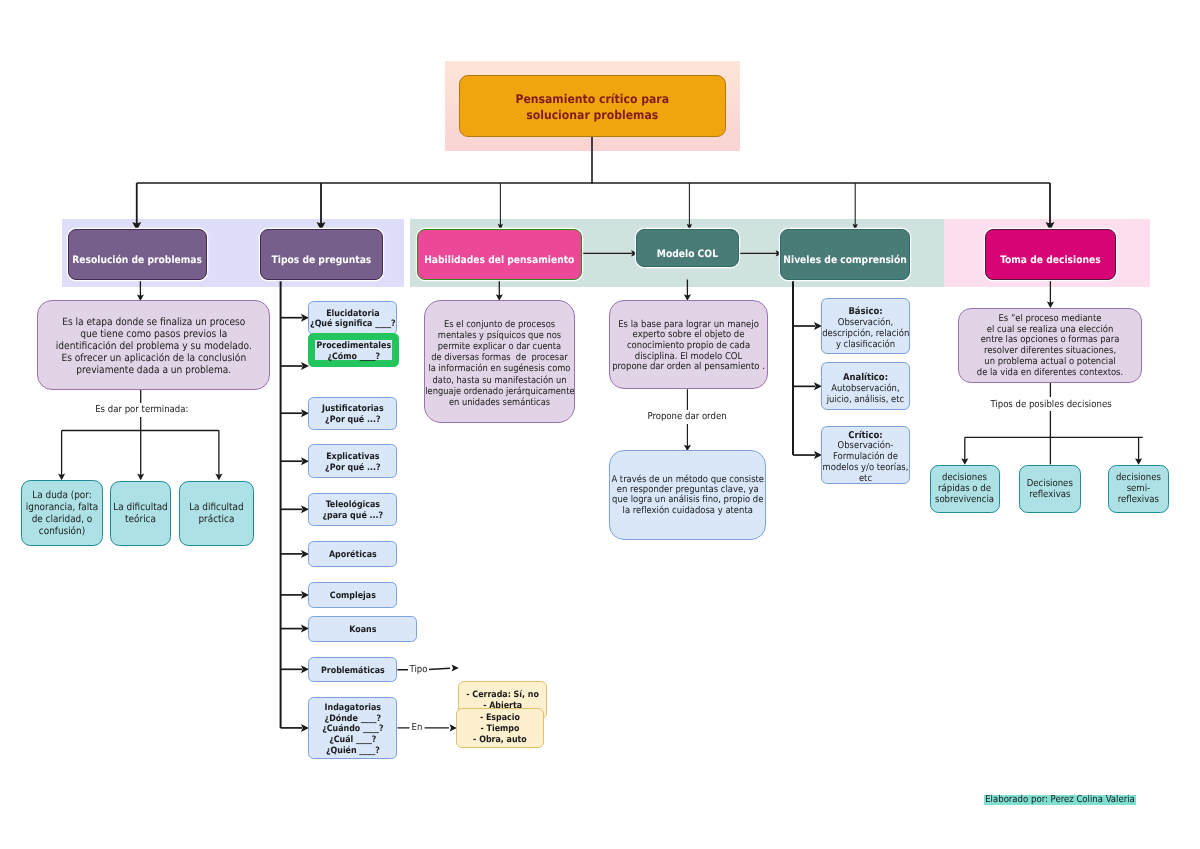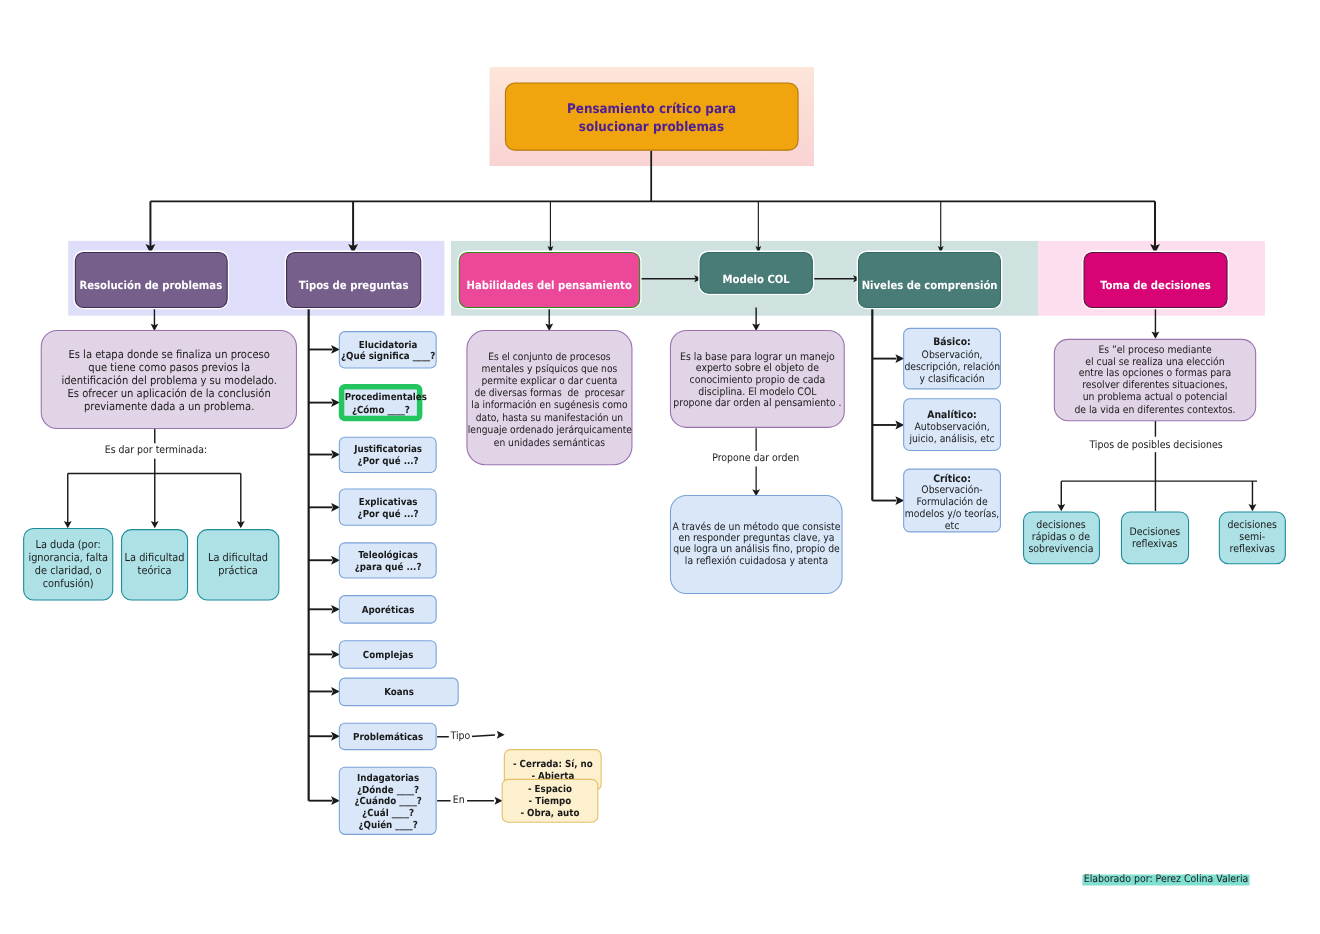--- a/index.html
+++ b/index.html
@@ -10,21 +10,21 @@
        text-rendering:geometricPrecision;}
   #stage{position:relative;width:1200px;height:849px;background:#ffffff;}
   .band{position:absolute;z-index:1;}
   svg.wires{position:absolute;left:0;top:0;width:1200px;height:849px;z-index:2;}
   .node{position:absolute;z-index:3;box-sizing:border-box;display:flex;
         align-items:center;justify-content:center;text-align:center;}
   .node .tx{display:block;width:100%;white-space:pre;}
   .lbl{position:absolute;z-index:4;white-space:nowrap;font-size:9.5px;
        line-height:11px;text-align:center;background:#ffffff;padding:1.5px 2px;}
   .hdr{font-weight:bold;color:#ffffff;font-size:10.2px;line-height:12px;padding-top:13px;}
-  .ttl{font-weight:bold;color:#4c1d95;font-size:12.1px;line-height:15.2px;padding-top:3px;}
+  .ttl{font-weight:bold;color:#7f1d1d;font-size:12.1px;line-height:15.2px;padding-top:3px;}
   .t-resol{font-size:10.1px;line-height:12.05px;padding-top:5px;}
   .t-resolleaf{font-size:9.9px;line-height:12.0px;padding-top:2px;}
   .t-q{font-size:8.8px;line-height:10.6px;font-weight:bold;padding-top:3.5px;}
   .t-yellow{font-size:8.8px;line-height:11.1px;font-weight:bold;padding-top:2.5px;}
   .t-hab{font-size:9.25px;line-height:11.15px;padding-top:3px;}
   .t-modelo{font-size:9.45px;line-height:10.65px;padding-top:3px;}
   .t-detail{font-size:9.4px;line-height:10.2px;padding-top:0px;}
   .t-niveles{font-size:9.4px;line-height:10.9px;padding-top:5.5px;}
   .t-toma{font-size:9.4px;line-height:10.7px;padding-top:2px;}
   .t-tomaleaf{font-size:9.5px;line-height:10.8px;padding-top:2px;}
@@ -151,21 +151,21 @@
 <div class="node t-resolleaf" style="left:109.7px;top:481px;width:61.7px;height:64.8px;background:#ADE1E5;border:1px solid #1C8C99;border-radius:9.5px;">
       <span class="tx"><span>La dificultad</span><br><span>teórica</span></span>
     </div>
 <div class="node t-resolleaf" style="left:179px;top:481px;width:74.8px;height:64.8px;background:#ADE1E5;border:1px solid #1C8C99;border-radius:9.5px;">
       <span class="tx"><span>La dificultad</span><br><span>práctica</span></span>
     </div>
 
 <div class="node t-q" style="left:308.3px;top:300.6px;width:89.1px;height:34.2px;background:#D9E7F9;border:1px solid #7BA3D9;border-radius:5.5px;">
       <span class="tx"><span>Elucidatoria</span><br><span>¿Qué significa ____?</span></span>
     </div>
-<div class="node t-q" style="left:308.3px;top:349px;width:76px;height:34px;background:#D9E7F9;border:5px solid #22c55e;border-radius:5.5px;">
+<div class="node t-q" style="left:308.3px;top:333px;width:91px;height:34px;background:#D9E7F9;border:7px solid #22c55e;border-radius:5.5px;">
       <span class="tx"><span>Procedimentales</span><br><span>¿Cómo ____?</span></span>
     </div>
 <div class="node t-q" style="left:308.3px;top:396.8px;width:89.1px;height:32.8px;background:#D9E7F9;border:1px solid #7BA3D9;border-radius:5.5px;">
       <span class="tx"><span>Justificatorias</span><br><span>¿Por qué ...?</span></span>
     </div>
 <div class="node t-q" style="left:308.3px;top:444.4px;width:89.1px;height:33.6px;background:#D9E7F9;border:1px solid #7BA3D9;border-radius:5.5px;">
       <span class="tx"><span>Explicativas</span><br><span>¿Por qué ...?</span></span>
     </div>
 <div class="node t-q" style="left:308.3px;top:492.7px;width:89.1px;height:33.2px;background:#D9E7F9;border:1px solid #7BA3D9;border-radius:5.5px;">
       <span class="tx"><span>Teleológicas</span><br><span>¿para qué ...?</span></span>

